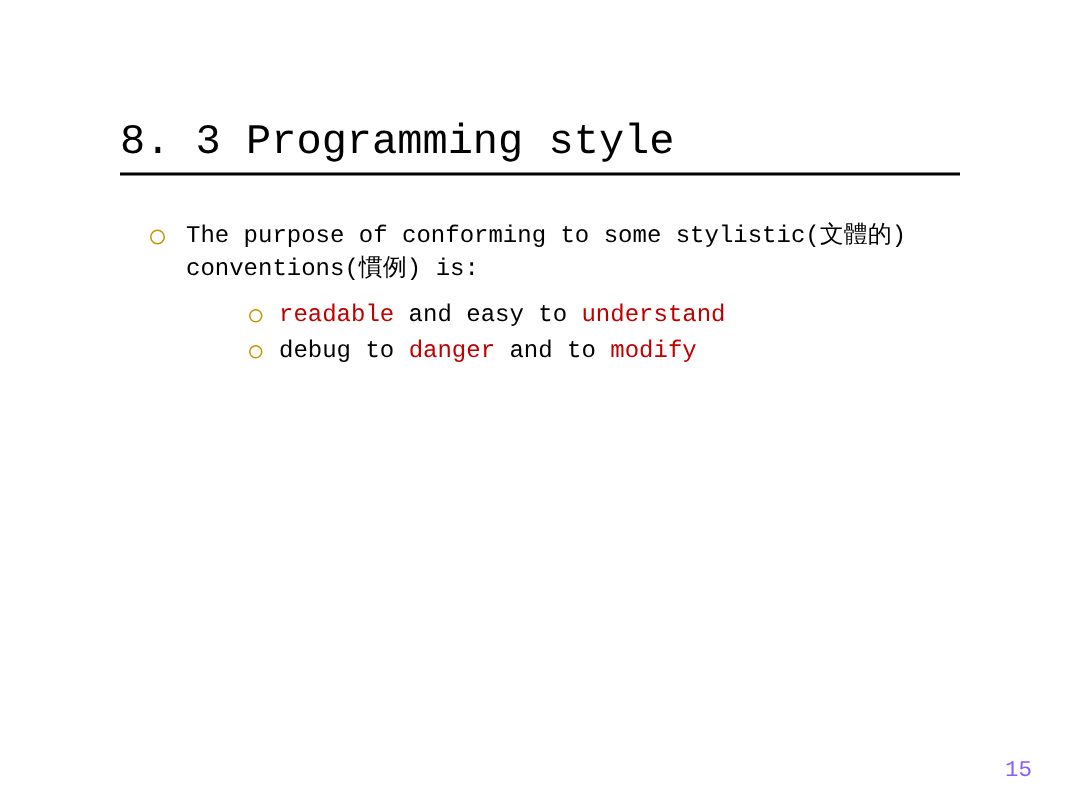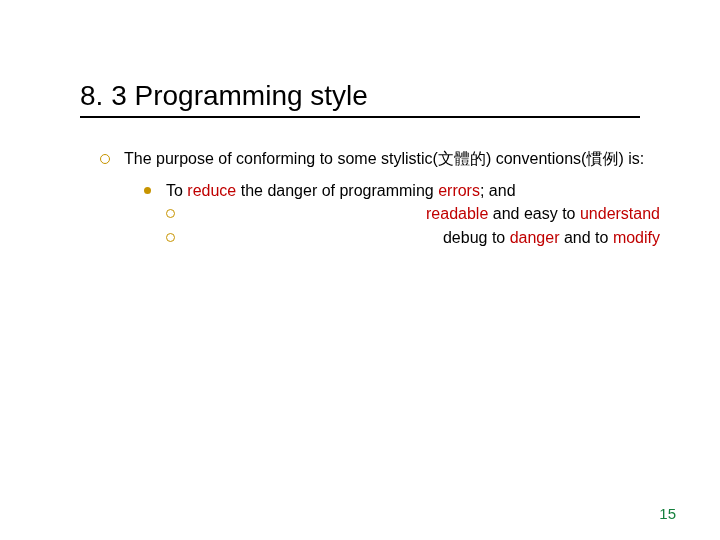--- a/index.html
+++ b/index.html
@@ -1,15 +1,15 @@
 <!DOCTYPE html>
 <html><head>
 <meta charset="utf-8">
 <style>
-  * { margin: 0; padding: 0; box-sizing: border-box; }
+  * { margin: 0; padding: 0; box-sizing: border-box; font-family: Liberation Mono, monospace; }
   body {
     width: 720px;
     height: 540px;
     background: #ffffff;
     font-family: Arial, "Microsoft JhengHei", sans-serif;
     position: relative;
     overflow: hidden;
   }
   .slide {
     width: 100%;
@@ -65,59 +65,55 @@
     width: 7px;
     height: 7px;
     background: #c79400;
     border-radius: 50%;
   }
   .level3 {
     position: relative;
     padding-left: 20px;
     margin-left: 66px;
     margin-bottom: 2px;
-    text-align: right;
   }
   .level3::before {
     content: "";
     position: absolute;
     left: 0;
     top: 6px;
     width: 7px;
     height: 7px;
     border: 1.5px solid #c79400;
     border-radius: 50%;
     background: transparent;
   }
   .red { color: #c00000; }
   .page-number {
     position: absolute;
     bottom: 18px;
-    right: 44px;
+    right: 32px;
     font-size: 15px;
-    color: #15803d;
+    color: #8b5cf6;
   }
 </style>
 </head>
 <body>
 
 <div class="slide">
 
   <h1 class="title">8. 3 Programming style</h1>
   <div class="title-underline"></div>
 
   <div class="content">
 
     <div class="level1">
       <span>The purpose of conforming to some stylistic(</span><span>文體的</span><span>) conventions(</span><span>慣例</span><span>) is:</span>
     </div>
 
-    <div class="level2">
-      <span>To </span><span class="red">reduce</span><span> the danger of programming </span><span class="red">errors</span><span>; and</span>
-    </div>
 
 
     <div class="level3">
       <span class="red">readable</span><span> and easy to </span><span class="red">understand</span>
     </div>
 
     <div class="level3">
       <span>debug to </span><span class="red">danger</span><span> and to </span><span class="red">modify</span>
     </div>
 

